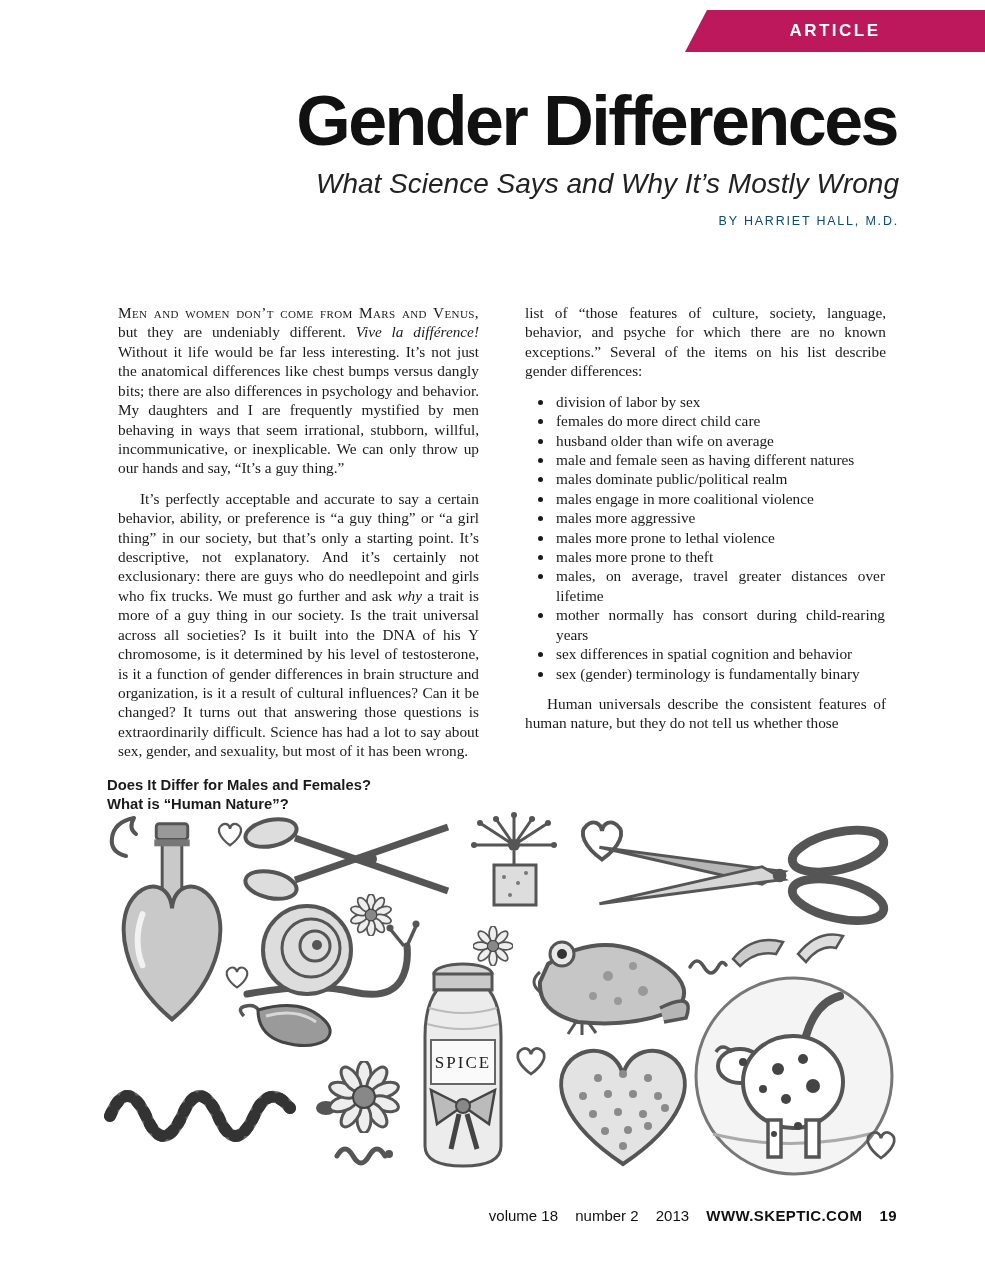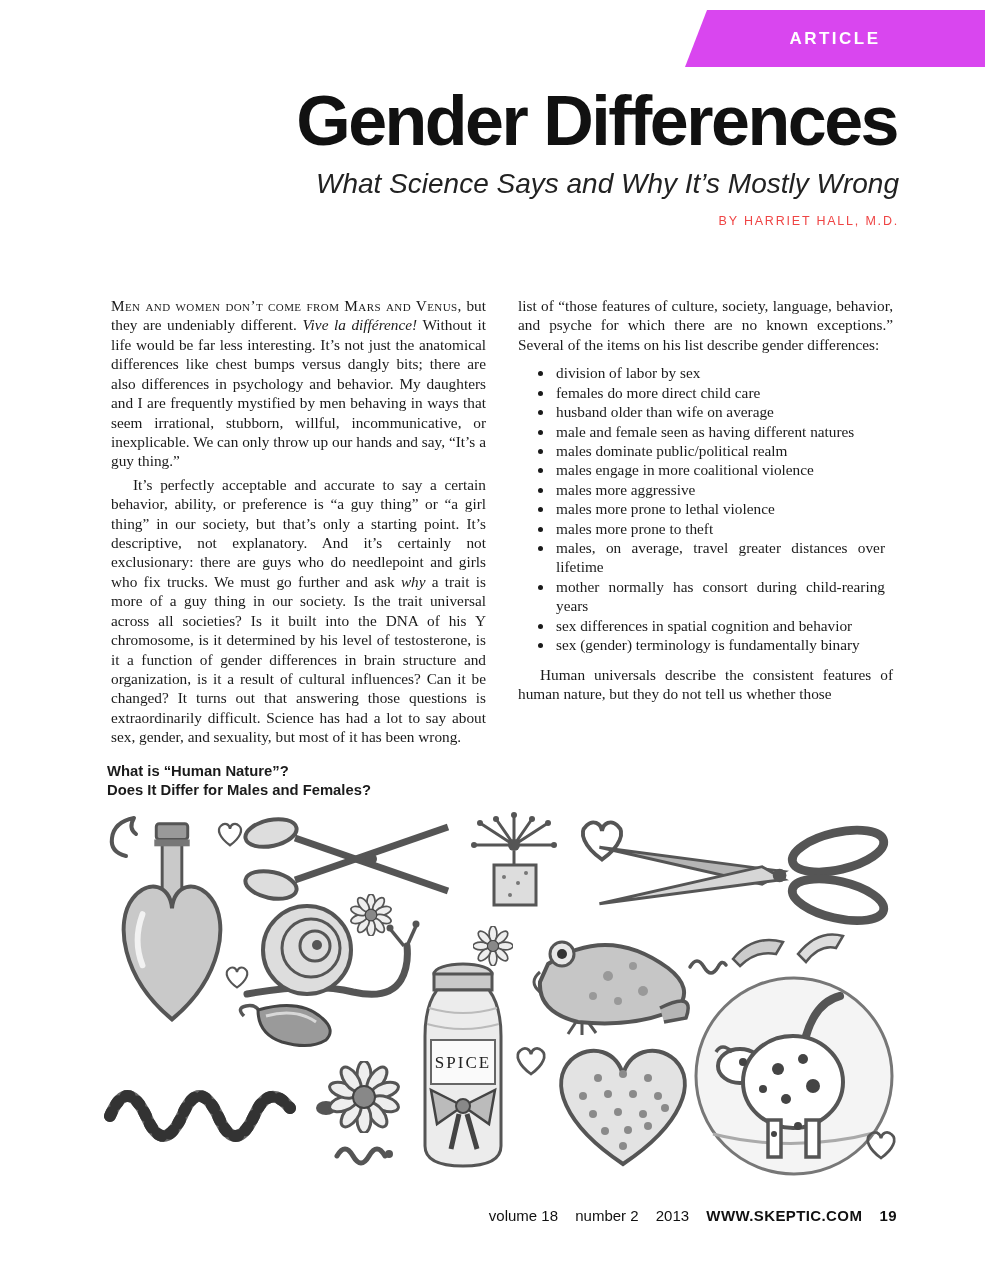--- a/index.html
+++ b/index.html
@@ -1,37 +1,37 @@
 <!DOCTYPE html>
 <html lang="en"><head>
 <meta charset="utf-8">
 <style>
   * { margin:0; padding:0; box-sizing:border-box; }
   html, body { width:985px; height:1280px; background:#ffffff; }
   body { position:relative; overflow:hidden; font-family:"Liberation Serif", serif; color:#1a1a1a; }
 
   
-  .banner { position:absolute; top:10px; right:0; width:300px; height:57px; background:#d946ef;
+  .banner { position:absolute; top:10px; right:0; width:300px; height:42px; background:#be185d;
             clip-path:polygon(22px 0, 100% 0, 100% 100%, 0 100%);
             display:flex; align-items:center; justify-content:center; }
   .banner-label { color:#fff; font-family:"Liberation Sans", sans-serif; font-weight:bold;
                   font-size:17px; letter-spacing:2.5px; }
 
   
   .title { position:absolute; top:86px; right:88px; font-family:"Liberation Sans", sans-serif;
            font-weight:700; font-size:70px; letter-spacing:-2.5px; line-height:1; color:#111; white-space:nowrap;text-align:right; }
   .subtitle { position:absolute; top:168px; right:86px; font-family:"Liberation Sans", sans-serif;
               font-style:italic; font-size:28px; color:#222; white-space:nowrap; }
   .byline { position:absolute; top:214px; right:86px; font-family:"Liberation Sans", sans-serif;
-            font-size:12.5px; letter-spacing:1.8px; color:#ef4444; }
+            font-size:12.5px; letter-spacing:1.8px; color:#0c4a6e; }
 
   
   .columns { position:absolute; top:292px; left:107px; width:790px; display:flex; gap:24px; }
   .col { width:383px; font-size:15.3px; line-height:1.27; text-align:justify; hyphens:auto; }
-  .col p { margin:4px; }
+  .col p { margin:11px; }
   .smallcaps { font-variant:small-caps; letter-spacing:.4px; }
   .em { font-style:italic; }
   .indent { text-indent:22px; }
   sup.fn { font-size:10px; vertical-align:super; line-height:0; }
   .subhead { font-family:"Liberation Sans", sans-serif; font-weight:bold; font-size:14.8px;
              line-height:1.3; margin:15px 0 6px; text-align:left; }
   ul.universals { list-style:disc outside; margin:9px 12px 10px 0; padding-left:40px; text-align:justify; }
   ul.universals li { padding-left:2px; }
   .aftergap { margin-top:8px; }
 
@@ -54,22 +54,22 @@
 
 <h1 class="title">Gender Differences</h1>
 <div class="subtitle">What Science Says and Why It’s Mostly Wrong</div>
 <div class="byline">BY HARRIET HALL, M.D.</div>
 
 <div class="columns">
   <div class="col">
     <p><span class="smallcaps">Men and women don’t come from Mars and Venus,</span><span> but they are undeniably different. </span><span class="em">Vive la différence!</span><span> Without it life would be far less interesting. It’s not just the anatomical differences like chest bumps versus dangly bits; there are also differences in psychology and behavior. My daughters and I are frequently mystified by men behaving in ways that seem irrational, stubborn, willful, incommunicative, or inexplicable. We can only throw up our hands and say, “It’s a guy thing.”</span></p>
     <p class="indent"><span>It’s perfectly acceptable and accurate to say a certain behavior, ability, or preference is “a guy thing” or “a girl thing” in our society, but that’s only a starting point. It’s descriptive, not explanatory. And it’s certainly not exclusionary: there are guys who do needlepoint and girls who fix trucks. We must go further and ask </span><span class="em">why</span><span> a trait is more of a guy thing in our society. Is the trait universal across all societies? Is it built into the DNA of his Y chromosome, is it determined by his level of testosterone, is it a function of gender differences in brain structure and organization, is it a result of cultural influences? Can it be changed? It turns out that answering those questions is extraordinarily difficult. Science has had a lot to say about sex, gender, and sexuality, but most of it has been wrong.</span></p>
     <div class="subhead">
+      <div>Does It Differ for Males and Females?</div>
       <div>What is “Human Nature”?</div>
-      <div>Does It Differ for Males and Females?</div>
     </div>
   </div>
 
   <div class="col">
     <p>list of “those features of culture, society, language, behavior, and psyche for which there are no known exceptions.” Several of the items on his list describe gender differences:</p>
     <ul class="universals">
       <li>division of labor by sex</li>
       <li>females do more direct child care</li>
       <li>husband older than wife on average</li>
       <li>male and female seen as having different natures</li>

